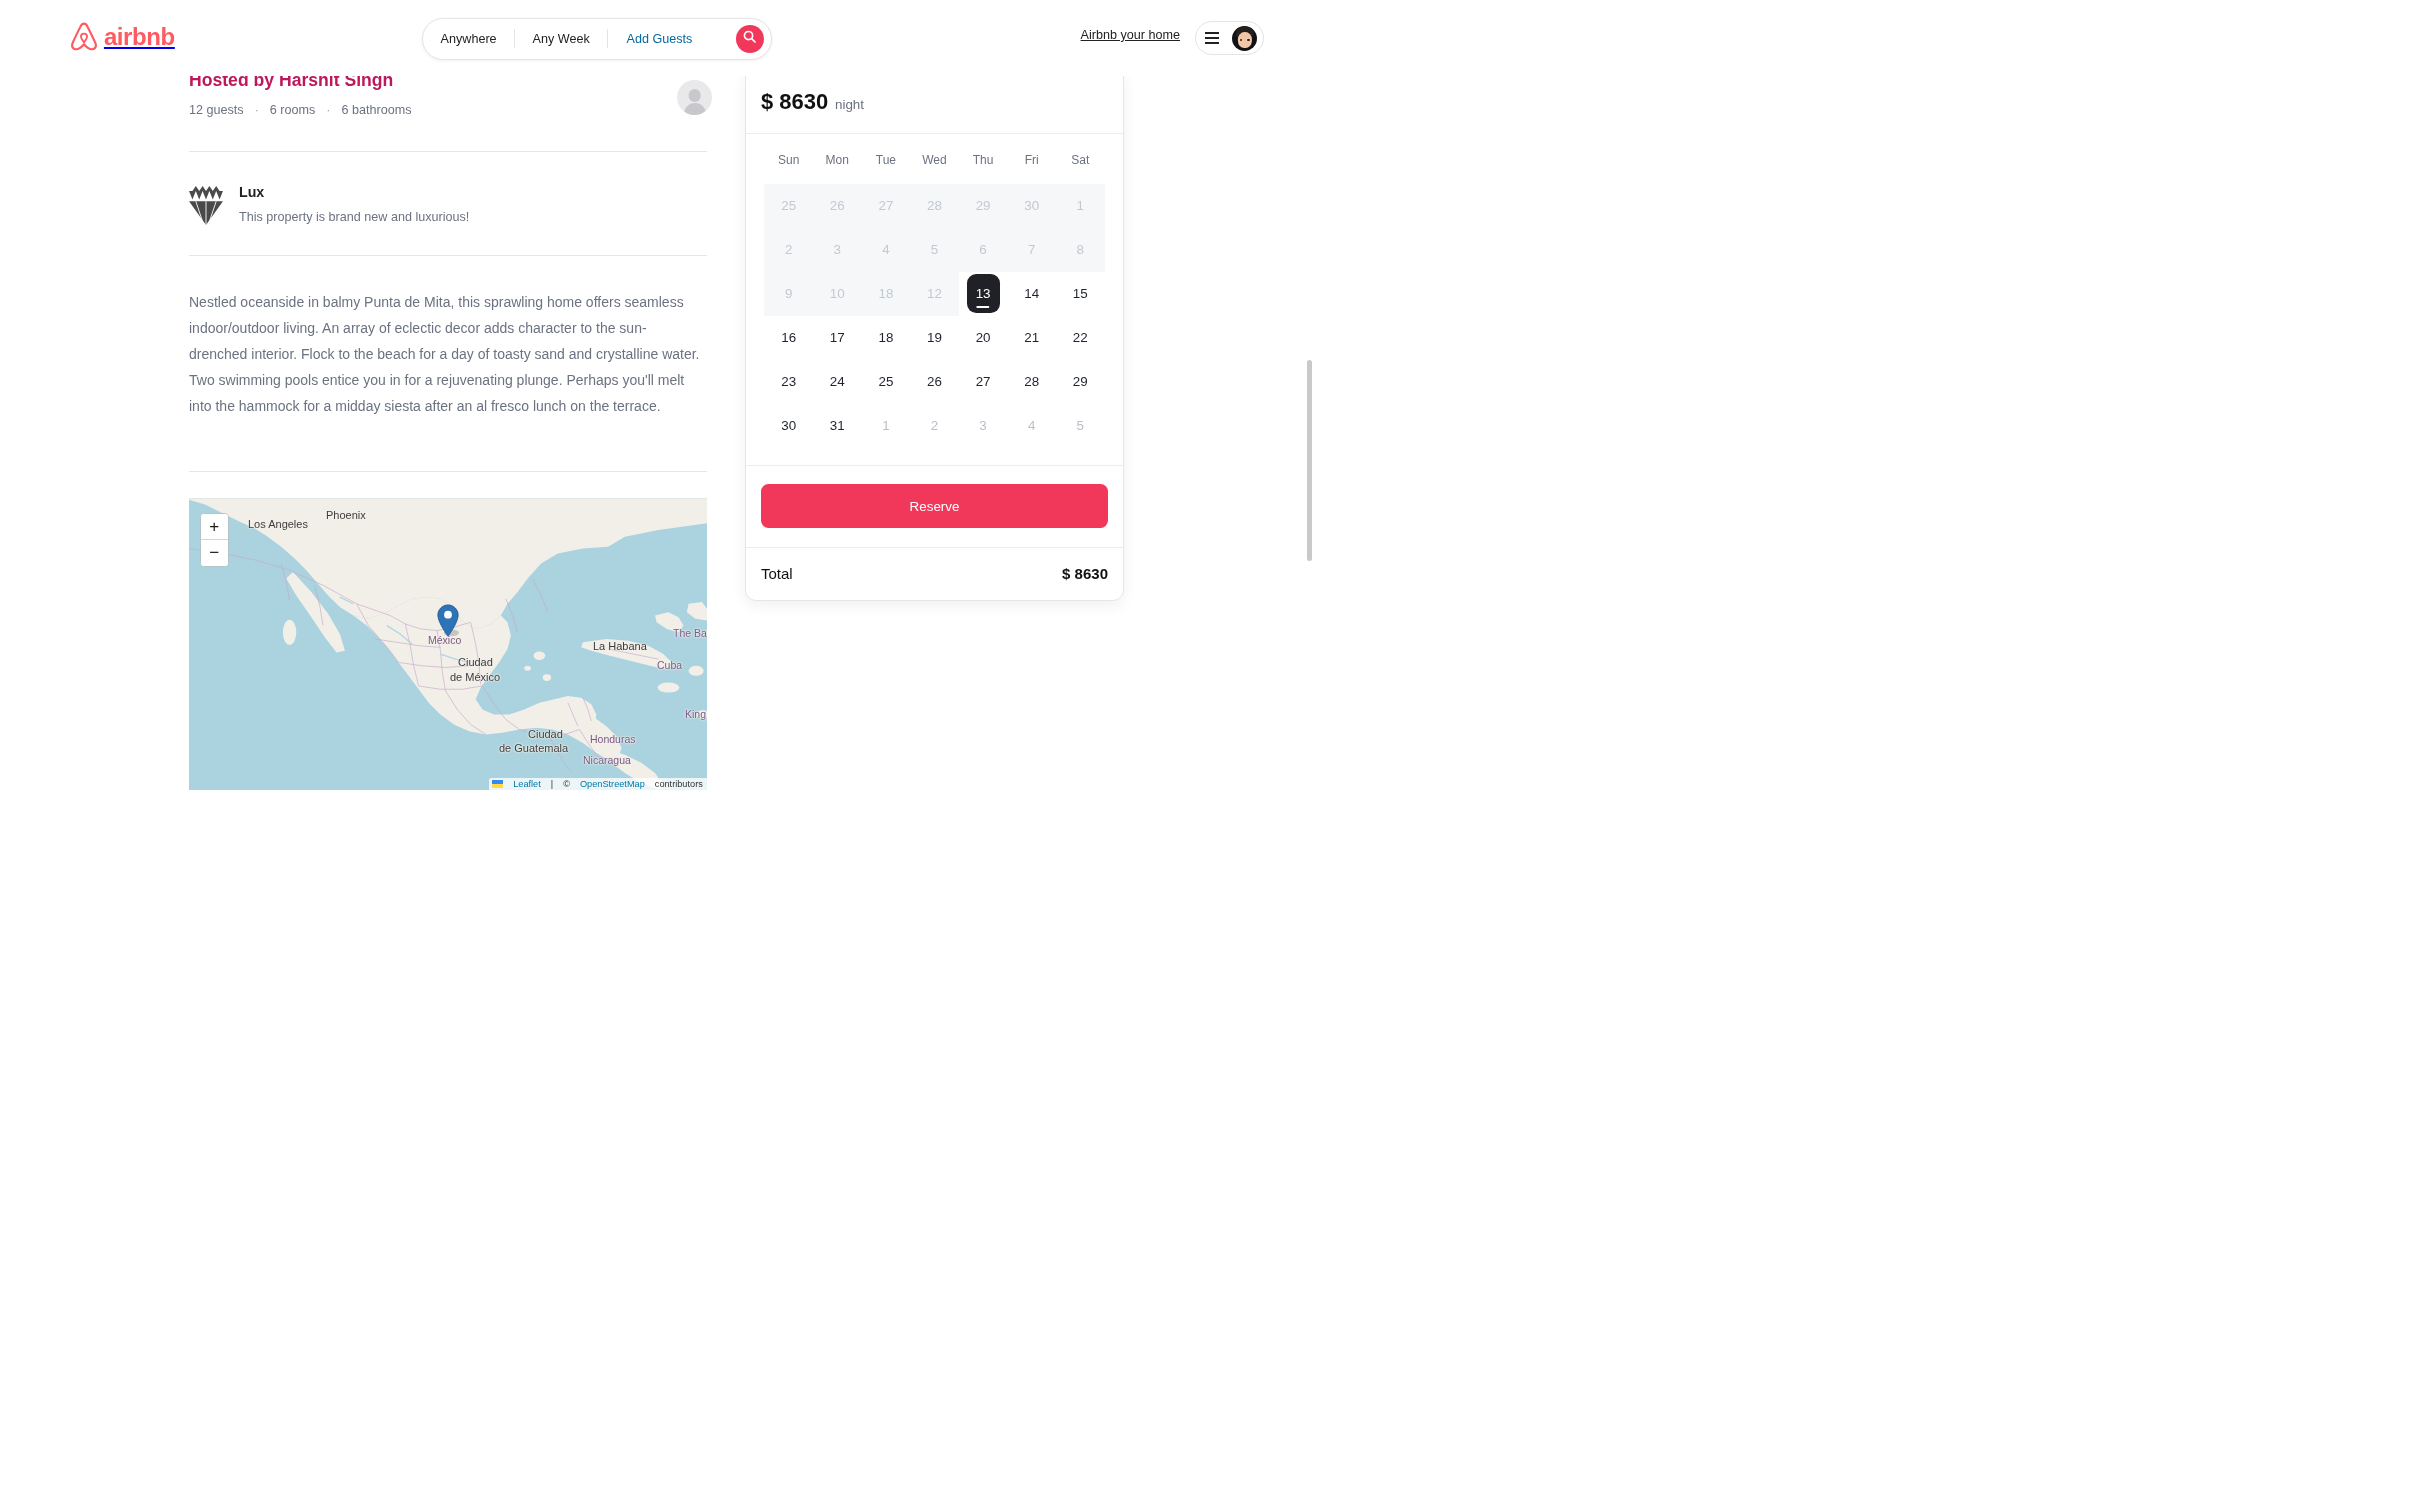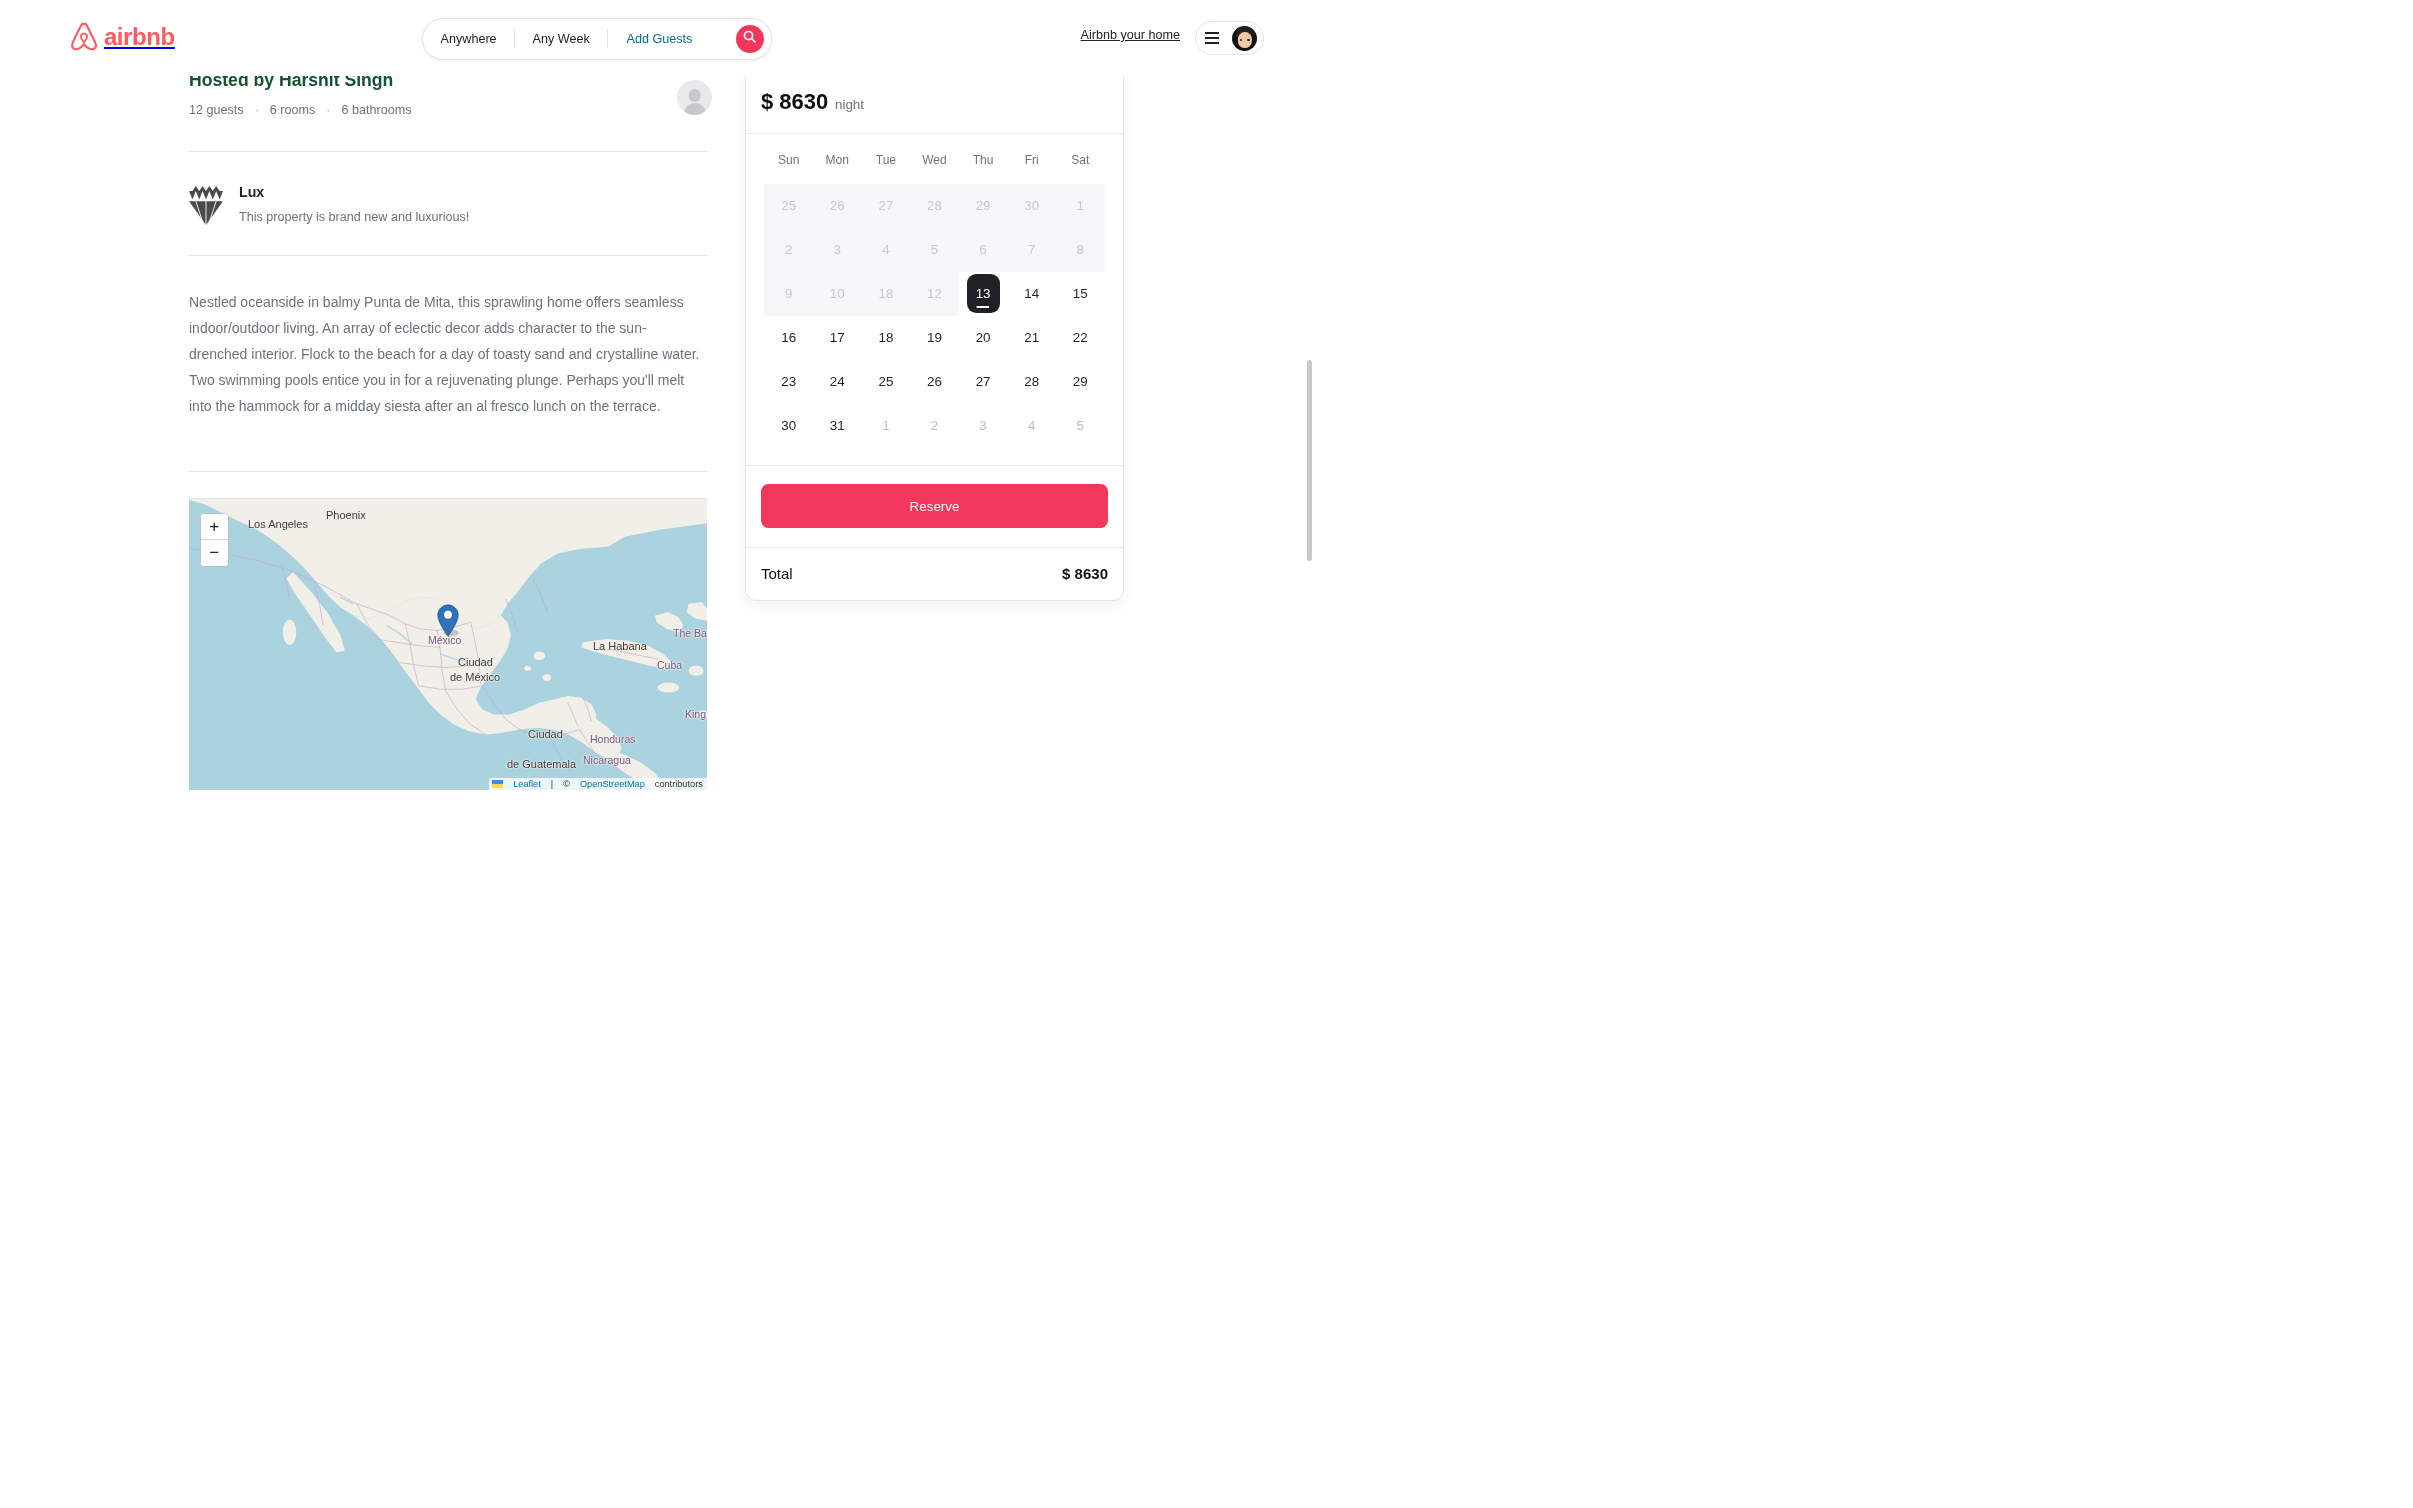--- a/index.html
+++ b/index.html
@@ -93,21 +93,21 @@
   
   .content {
     position: absolute; left: 0; top: 0;
     width: 1314px; height: 821px;
   }
   .left-col {
     position: absolute; left: 189px; top: 0; width: 518px;
   }
   .host-title {
     position: absolute; top: 70px; left: 0;
-    font-size: 17.6px; font-weight: 600; color: #14532d;
+    font-size: 17.6px; font-weight: 600; color: #be185d;
     white-space: nowrap;
   }
   .host-meta {
     position: absolute; top: 103px; left: 0;
     font-size: 12.6px; color: #6b7280; white-space: nowrap;
   }
   .host-meta .dot { padding: 0 7.5px; color: #9ca3af; }
   .host-avatar {
     position: absolute; top: 80px; left: 488px;
     width: 35px; height: 35px; border-radius: 50%;
@@ -422,21 +422,21 @@
         <div class="map-label big" style="left: 59px; top: 20px;">Los Angeles</div>
         <div class="map-label big" style="left: 137px; top: 11px;">Phoenix</div>
         <div class="map-label country" style="left: 239px; top: 136px;">México</div>
         <div class="map-label big" style="left: 269px; top: 158px;">Ciudad</div>
         <div class="map-label big" style="left: 261px; top: 173px;">de México</div>
         <div class="map-label big" style="left: 404px; top: 142px;">La Habana</div>
         <div class="map-label country" style="left: 468px; top: 161px;">Cuba</div>
         <div class="map-label country" style="left: 484px; top: 129px;">The Bah</div>
         <div class="map-label country" style="left: 496px; top: 210px;">King</div>
         <div class="map-label big" style="left: 339px; top: 230px;">Ciudad</div>
-        <div class="map-label big" style="left: 310px; top: 260px; margin-left: 8px;">de Guatemala</div>
+        <div class="map-label big" style="left: 310px; top: 244px;">de Guatemala</div>
         <div class="map-label country" style="left: 401px; top: 235px;">Honduras</div>
         <div class="map-label country" style="left: 394px; top: 256px;">Nicaragua</div>
       </div>
 
     <span class="marker" style="left:248px; top:106px;">
       <svg width="22" height="34" viewBox="0 0 26 40">
         <ellipse cx="17" cy="34" rx="9" ry="4" fill="rgba(0,0,0,0.18)"></ellipse>
         <path d="M13,1 C6.4,1 1,6.4 1,13 C1,22 13,38 13,38 C13,38 25,22 25,13 C25,6.4 19.6,1 13,1 Z" fill="#2e72b8" stroke="#1c5490" stroke-width="1"></path>
         <circle cx="13" cy="12.5" r="4.6" fill="#ffffff"></circle>
       </svg>

